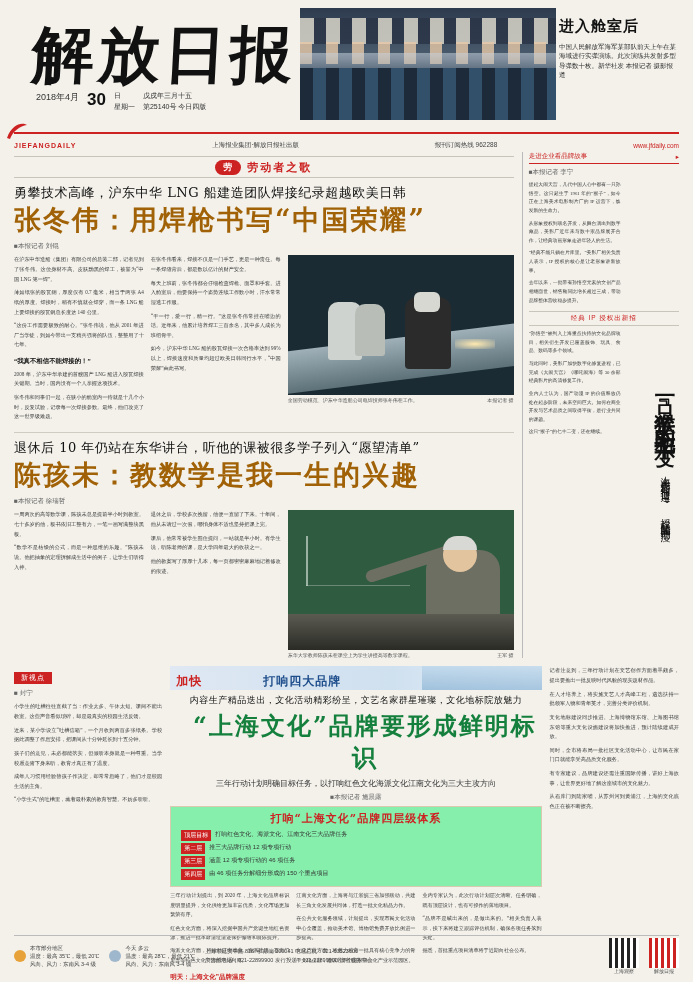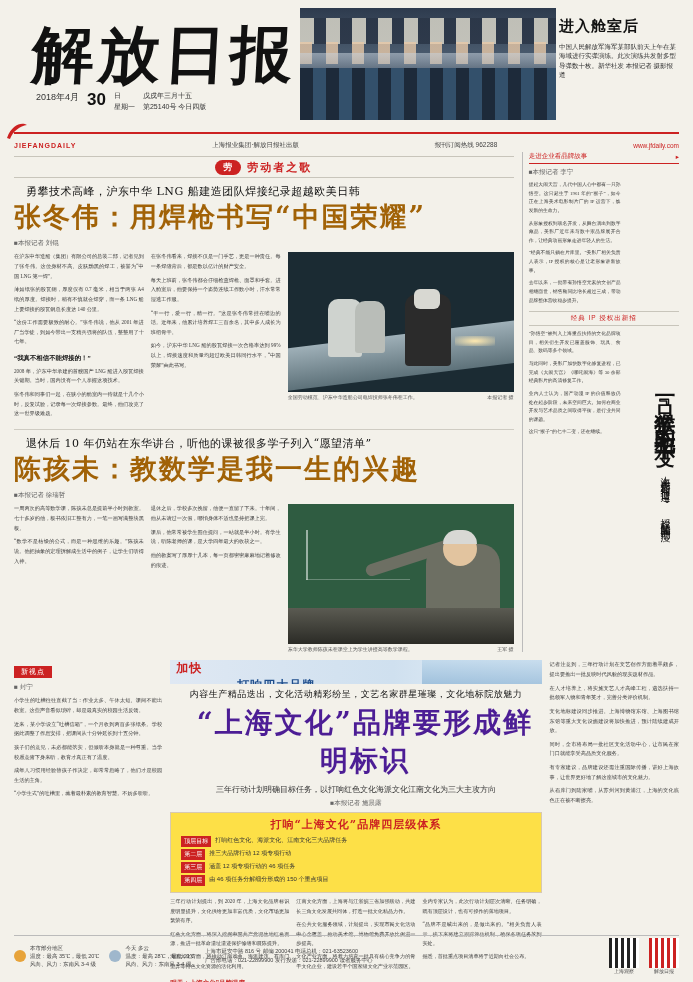--- a/index.html
+++ b/index.html
@@ -110,21 +110,21 @@
     display:flex;align-items:center;justify-content:center;
     gap:6px;height:20px;margin:4px 0 6px 0;
     border-top:1px solid #c8c5bb;border-bottom:1px solid #c8c5bb;
   }
   .banner .tag{
     background:#c22;color:#fff;font-size:9px;font-weight:bold;
     padding:1px 8px;border-radius:9px;letter-spacing:1px;
   }
   .banner .tag2{color:#c22;font-size:11px;font-weight:bold;letter-spacing:2px;}
   .kicker{
-    font-size:11px;color:#111;margin:4px 0 2px 12px;letter-spacing:.5px;
+    font-size:13px;color:#111;margin:4px 0 2px 0;letter-spacing:.5px;
     font-family:"DejaVu Serif", serif;
   }
   .headline{
     font-family:"DejaVu Serif", serif;
     font-weight:bold;font-size:27px;color:#a16207;letter-spacing:2px;
     margin:2px 0 6px 0;line-height:1.2;
   }
   .byline{font-size:6.5px;color:#666;margin:2px 0 4px 0;}
   .story{display:flex;gap:7px;}
   .tcol{
@@ -240,38 +240,38 @@
     display:inline-block;background:#c22;color:#fff;font-size:7px;
     padding:1px 7px;letter-spacing:1px;margin-bottom:3px;
   }
   .lower-left .ttl{
     font-family:"DejaVu Serif", serif;font-weight:bold;font-size:14px;
     color:#111;letter-spacing:1px;margin:2px 0 1px 0;
   }
   .mid-banner{
     position:relative;height:24px;margin-bottom:4px;overflow:hidden;
     background:linear-gradient(90deg,#dfe8f3,#cfe0ef 60%,#eef4fa);
-    display:flex;align-items:flex-start;padding-left:6px;flex-direction:column;
+    display:flex;align-items:flex-end;padding-left:6px;
   }
   .mid-banner .b1{color:#c22;font-weight:bold;font-size:12px;letter-spacing:1px;}
   .mid-banner .b2{color:#1f4e8c;font-weight:bold;font-size:12px;letter-spacing:1px;margin-left:61px;}
   .mid-banner .sky{
     position:absolute;right:0;top:0;bottom:0;width:120px;
     background:linear-gradient(180deg,#bcd6ea,#8fb6d6);
     opacity:.75;
   }
   .mid-kicker{font-size:9px;color:#111;letter-spacing:.5px;text-align:center;margin:3px 0;}
   .mid-headline{
-    font-family:"DejaVu Serif", serif;font-weight:bold;font-size:28px;color:#4c1d95;
+    font-family:"DejaVu Serif", serif;font-weight:bold;font-size:24px;color:#15803d;
     letter-spacing:2px;text-align:center;margin:2px 0 4px 18px;
   }
   .mid-sub{font-size:8px;color:#333;text-align:center;margin-bottom:4px;}
   .infobox{
     border:1px solid #c9a; border-color:#d8c9b0;
-    background:#fde047;margin:4px 0;padding:4px 10px;
+    background:#86efac;margin:4px 0;padding:4px 10px;
   }
   .infobox .ttl{
     text-align:center;color:#c22;font-weight:bold;font-size:11px;
     letter-spacing:1px;margin-bottom:4px;font-family:"DejaVu Serif", serif;
   }
   .infobox .row{display:flex;gap:4px;align-items:flex-start;margin-bottom:2px;}
   .infobox .lab{
     background:#c22;color:#fff;font-size:6px;padding:1px 3px;white-space:nowrap;
   }
   .infobox .val{font-size:6px;color:#333;line-height:1.5;}

